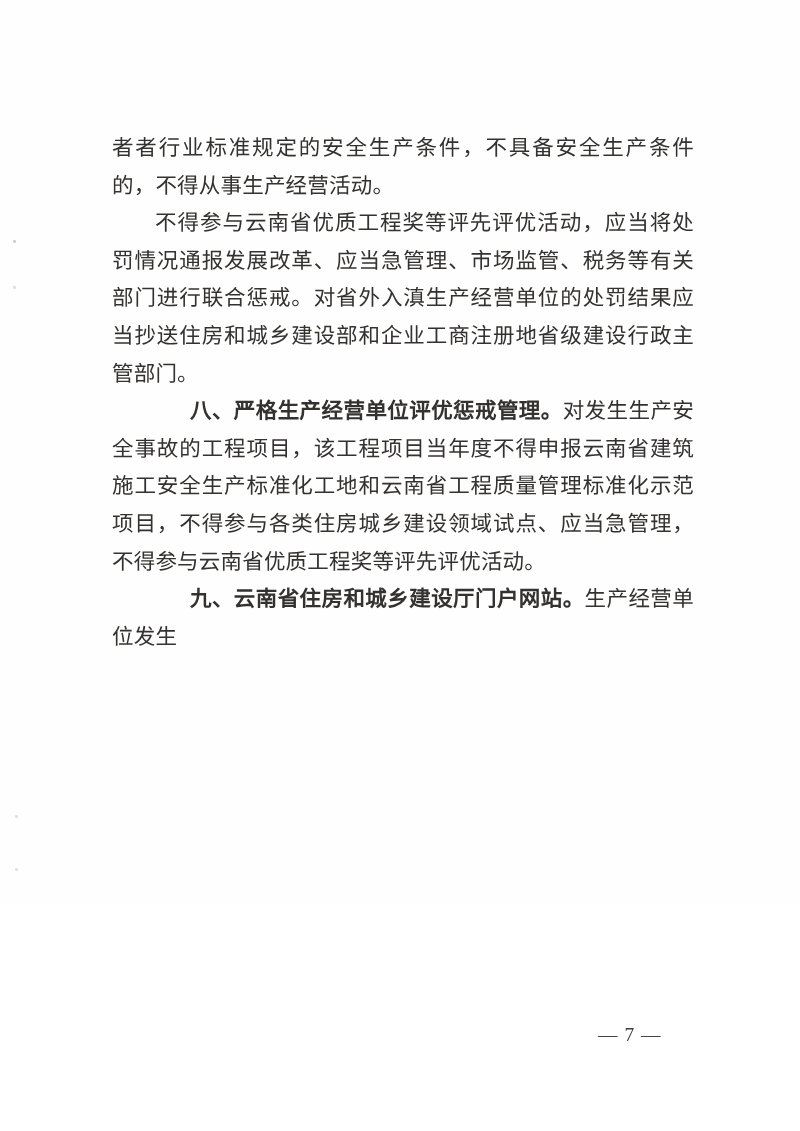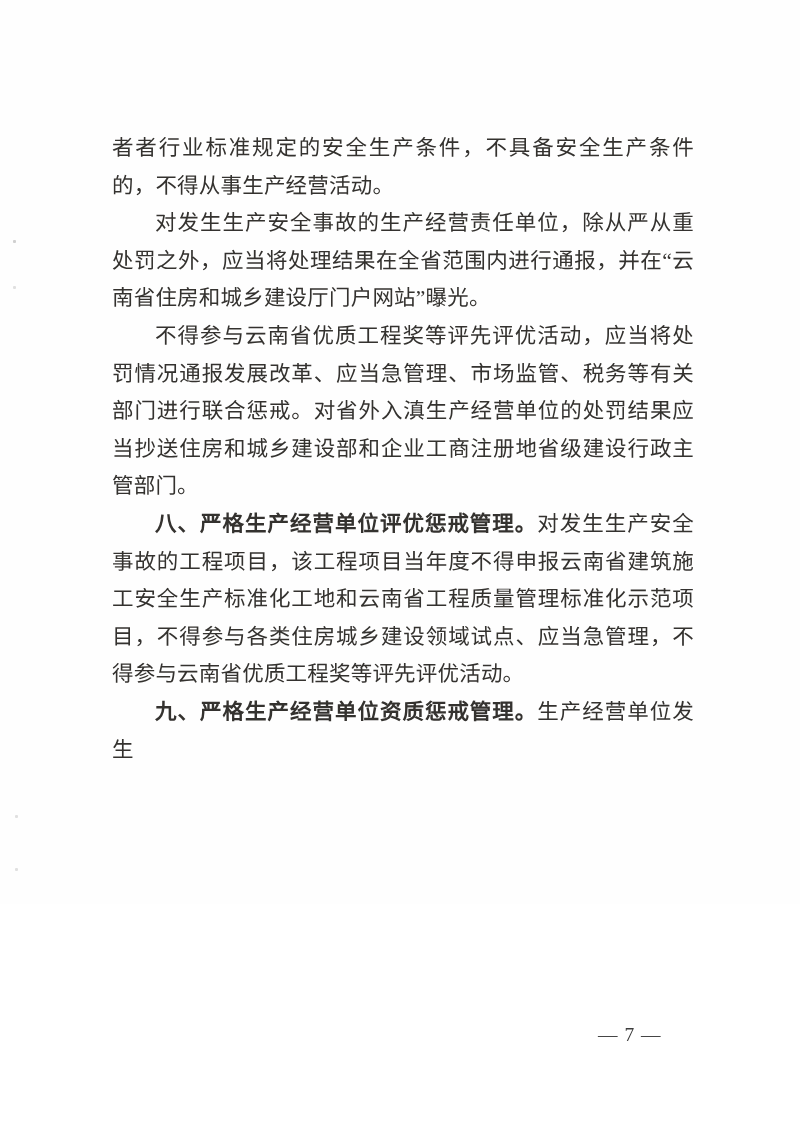--- a/index.html
+++ b/index.html
@@ -31,20 +31,21 @@
     text-align:justify;
     text-justify:inter-character;
     text-align-last:left;
     letter-spacing:0.2px;
   }
   .para.indent{ text-indent:2em; }
   .run{ font-weight:400; }
   .run.bold{
     font-weight:700;
     font-family:"Liberation Sans","DejaVu Sans",sans-serif;
+    margin-left:35px;
   }
   .page-number{
     position:absolute;
     left:598px;top:1024px;
     width:90px;
     font-size:19.5px;
     color:#3c3c3c;
     letter-spacing:1px;
     white-space:nowrap;
   }
@@ -64,20 +65,19 @@
 <body>
 
 <div class="page">
   <div class="speck s1"></div>
   <div class="speck s2"></div>
   <div class="speck s3"></div>
   <div class="speck s4"></div>
 
   <div class="doc-body">
       <p class="para"><span class="run">者者行业标准规定的安全生产条件，不具备安全生产条件的，不得从事生产经营活动。</span></p>
-      <p class="para indent"><span class="run">对发生生产安全事故的生产经营责任单位，除从严从重处罚之外，应当将处理结果在全省范围内进行通报，并在“云南省住房和城乡建设厅门户网站”曝光。</span></p>
       <p class="para indent"><span class="run">不得参与云南省优质工程奖等评先评优活动，应当将处罚情况通报发展改革、应当急管理、市场监管、税务等有关部门进行联合惩戒。对省外入滇生产经营单位的处罚结果应当抄送住房和城乡建设部和企业工商注册地省级建设行政主管部门。</span></p>
       <p class="para indent"><span class="run bold">八、严格生产经营单位评优惩戒管理。</span><span class="run">对发生生产安全事故的工程项目，该工程项目当年度不得申报云南省建筑施工安全生产标准化工地和云南省工程质量管理标准化示范项目，不得参与各类住房城乡建设领域试点、应当急管理，不得参与云南省优质工程奖等评先评优活动。</span></p>
-      <p class="para indent"><span class="run bold">九、严格生产经营单位资质惩戒管理。</span><span class="run">生产经营单位发生</span></p>
+      <p class="para indent"><span class="run bold">九、云南省住房和城乡建设厅门户网站。</span><span class="run">生产经营单位发生</span></p>
     </div>
 
   <div class="page-number">— 7 —</div>
 </div>
 
 </body></html>

